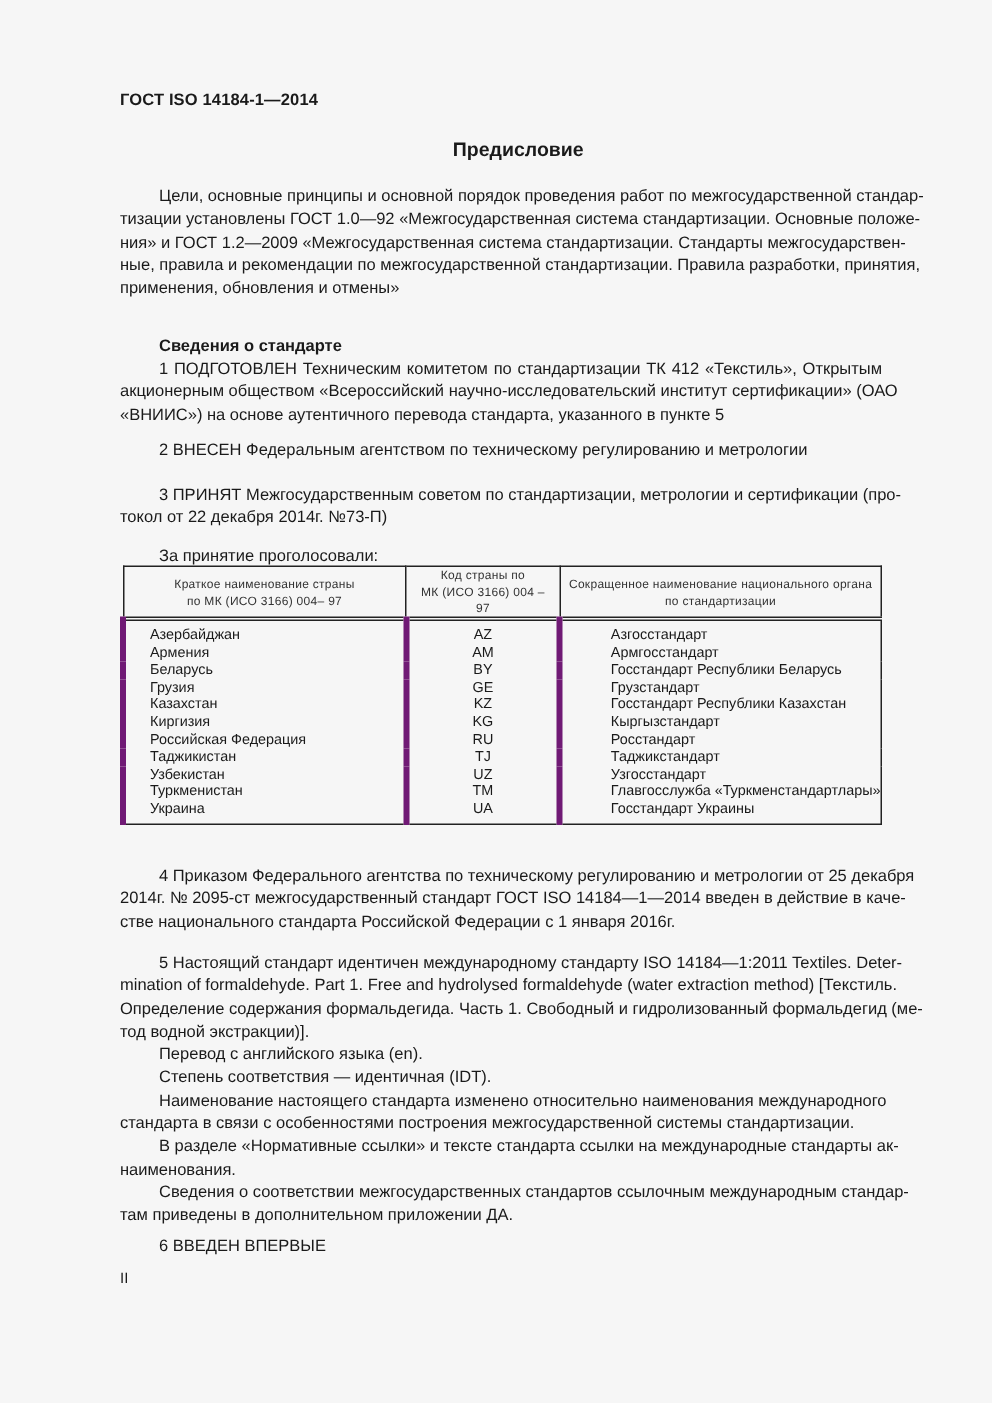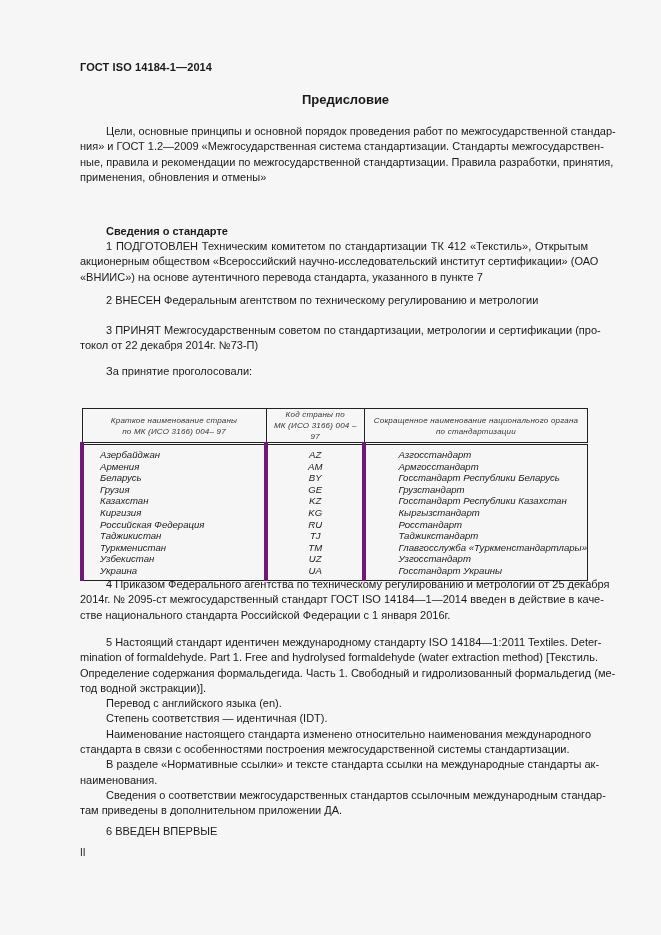--- a/index.html
+++ b/index.html
@@ -29,24 +29,23 @@
     text-align: justify;
   }
   .para .ln { display: block; text-align: justify; text-align-last: justify; white-space: nowrap; }
   .para .ln.last { text-align-last: left; }
   .indent { padding-left: 26px; }
   .bold { font-weight: bold; }
   .line { display: block; white-space: nowrap; }
 
   
   .vote-table {
-    left: 80px; top: 408px; width: 508px;
+    left: 80px; top: 377px; width: 508px;
     border-collapse: collapse;
     font-size: 10px;
-    font-style: italic;
   }
   .vote-table th {
     font-weight: normal; font-size: 8px; line-height: 11px;
     color: #333;
     border: 1px solid #222;
     height: 32px; padding: 0 4px;
     text-align: center;
     letter-spacing: 0.2px;
   }
   .vote-table thead tr { border-bottom: 3px double #222; }
@@ -63,33 +62,34 @@
   .page-num { left: 80px; top: 847px; font-size: 10px; }
 </style>
 </head>
 <body>
 
 <div class="abs doc-id">ГОСТ ISO 14184-1—2014</div>
 <div class="abs page-title">Предисловие</div>
 
 <div class="abs para" style="top:124px;">
   <span class="ln indent">Цели, основные принципы и основной порядок проведения работ по межгосударственной стандар-</span>
+  <span class="ln">тизации установлены ГОСТ 1.0—92 «Межгосударственная система стандартизации. Основные положе-</span>
   <span class="ln">ния» и ГОСТ 1.2—2009 «Межгосударственная система стандартизации. Стандарты межгосударствен-</span>
   <span class="ln">ные, правила и рекомендации по межгосударственной стандартизации. Правила разработки, принятия,</span>
   <span class="ln last">применения, обновления и отмены»</span>
 </div>
 
 <div class="abs para bold" style="top:208px;margin-top:16px;">
   <span class="line indent">Сведения о стандарте</span>
 </div>
 
 <div class="abs para" style="top:239px;">
   <span class="ln indent">1 ПОДГОТОВЛЕН Техническим комитетом по стандартизации ТК 412 «Текстиль», Открытым</span>
   <span class="ln">акционерным обществом «Всероссийский научно-исследовательский институт сертификации» (ОАО</span>
-  <span class="ln last">«ВНИИС») на основе аутентичного перевода стандарта, указанного в пункте 7</span>
+  <span class="ln last">«ВНИИС») на основе аутентичного перевода стандарта, указанного в пункте 5</span>
 </div>
 
 <div class="abs para" style="top:293px;">
   <span class="ln last indent">2 ВНЕСЕН Федеральным агентством по техническому регулированию и метрологии</span>
 </div>
 
 <div class="abs para" style="top:323px;">
   <span class="ln indent">3 ПРИНЯТ Межгосударственным советом по стандартизации, метрологии и сертификации (про-</span>
   <span class="ln last">токол от 22 декабря 2014г. №73-П)</span>
 </div>
@@ -141,28 +141,28 @@
         <td class="col1">Российская Федерация</td>
         <td class="col2">RU</td>
         <td class="col3">Росстандарт</td>
       </tr>
     <tr>
         <td class="col1">Таджикистан</td>
         <td class="col2">TJ</td>
         <td class="col3">Таджикстандарт</td>
       </tr>
     <tr>
+        <td class="col1">Узбекистан</td>
+        <td class="col2">UZ</td>
+        <td class="col3">Узгосстандарт</td>
+      </tr>
+    <tr>
         <td class="col1">Туркменистан</td>
         <td class="col2">TM</td>
         <td class="col3">Главгосслужба «Туркменстандартлары»</td>
-      </tr>
-    <tr>
-        <td class="col1">Узбекистан</td>
-        <td class="col2">UZ</td>
-        <td class="col3">Узгосстандарт</td>
       </tr>
     <tr>
         <td class="col1">Украина</td>
         <td class="col2">UA</td>
         <td class="col3">Госстандарт Украины</td>
       </tr>
   </tbody>
 </table>
 
 <div class="abs para" style="top:577px;">

